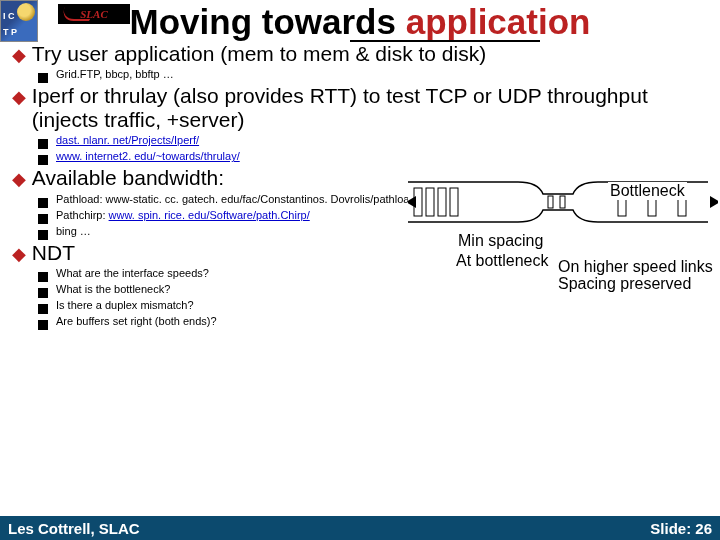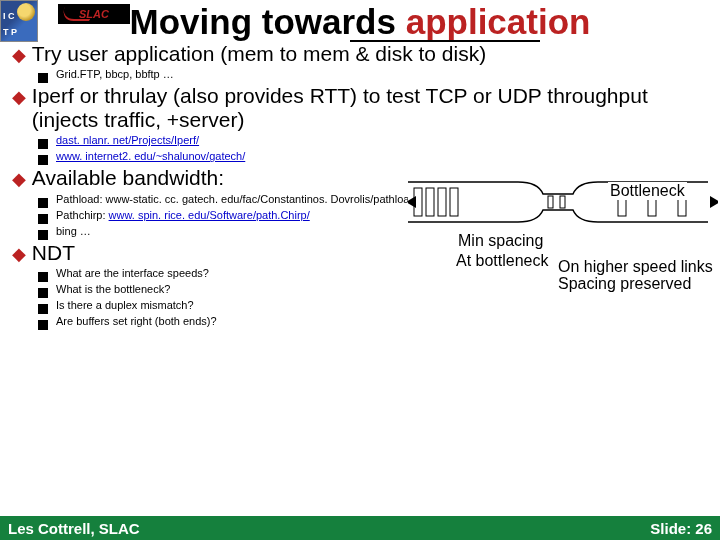--- a/index.html
+++ b/index.html
@@ -53,20 +53,21 @@
   .slac-logo {
     margin-left: 20px;
     margin-top: 4px;
     width: 80px;
     height: 20px;
     background: #000;
     position: relative;
     display: flex;
     align-items: center;
     justify-content: center;
+    font-family: Liberation Serif, serif;
   }
   .slac-logo-inner {
     color: #b22;
     font-size: 11px;
     font-style: italic;
     font-weight: bold;
     position: relative;
   }
   .slac-swoosh {
     position: absolute;
@@ -152,21 +153,21 @@
     font-size: 16px;
     color: #000;
     white-space: nowrap;
   }
   .footer {
     position: absolute;
     bottom: 0;
     left: 0;
     width: 720px;
     height: 24px;
-    background: #15803d;
+    background: #0c4a6e;
     color: #fff;
     font-size: 15px;
     font-weight: bold;
     display: flex;
     align-items: center;
     justify-content: space-between;
     padding: 0 8px;
     box-sizing: border-box;
   }
 </style>
@@ -206,21 +207,21 @@
     <div class="bl1">
       <span class="bul">◆</span>
       <span class="txt">Iperf or thrulay (also provides RTT) to test TCP or UDP throughput (injects traffic, +server)</span>
     </div>
     <div class="bl2">
       <span class="bul"></span>
       <span class="txt"><a class="lnk">dast. nlanr. net/Projects/Iperf/</a></span>
     </div>
     <div class="bl2">
       <span class="bul"></span>
-      <span class="txt"><a class="lnk">www. internet2. edu/~shalunov/gatech/</a></span>
+      <span class="txt"><a class="lnk">www. internet2. edu/~towards/thrulay/</a></span>
     </div>
 
     <div class="bl1">
       <span class="bul">◆</span>
       <span class="txt">Available bandwidth:</span>
     </div>
     <div class="bl2">
       <span class="bul"></span>
       <span class="txt">Pathload: www-static. cc. gatech. edu/fac/Constantinos. Dovrolis/pathload. html</span>
     </div>

